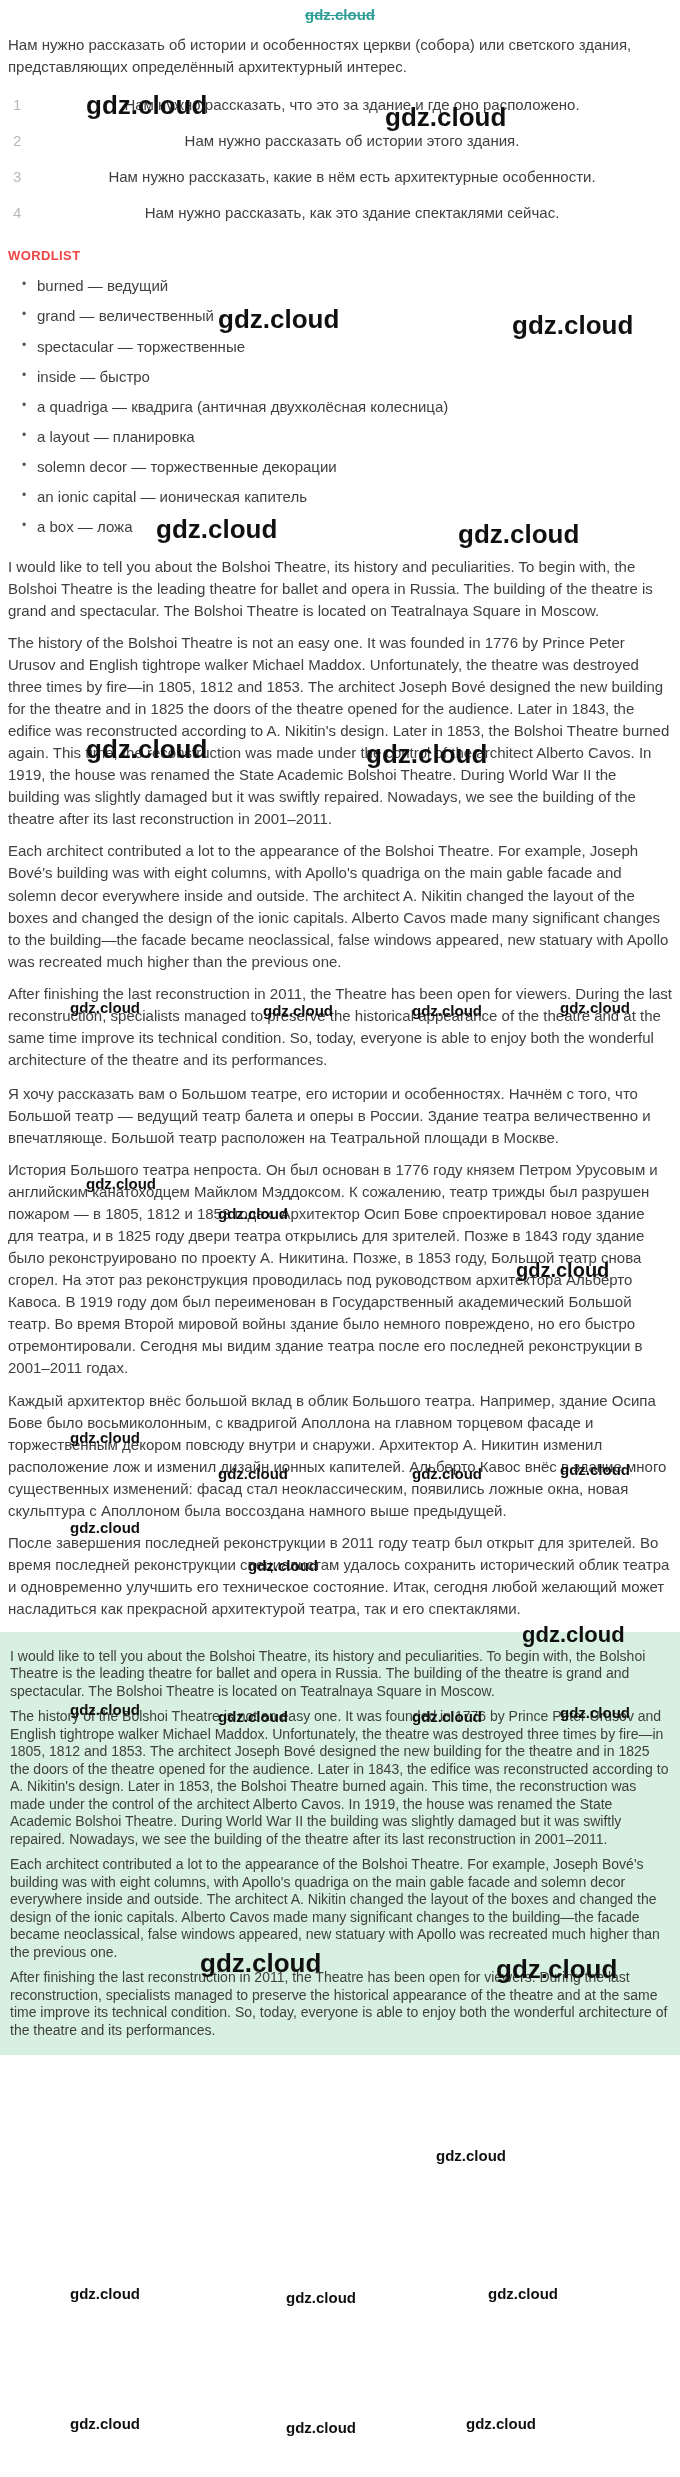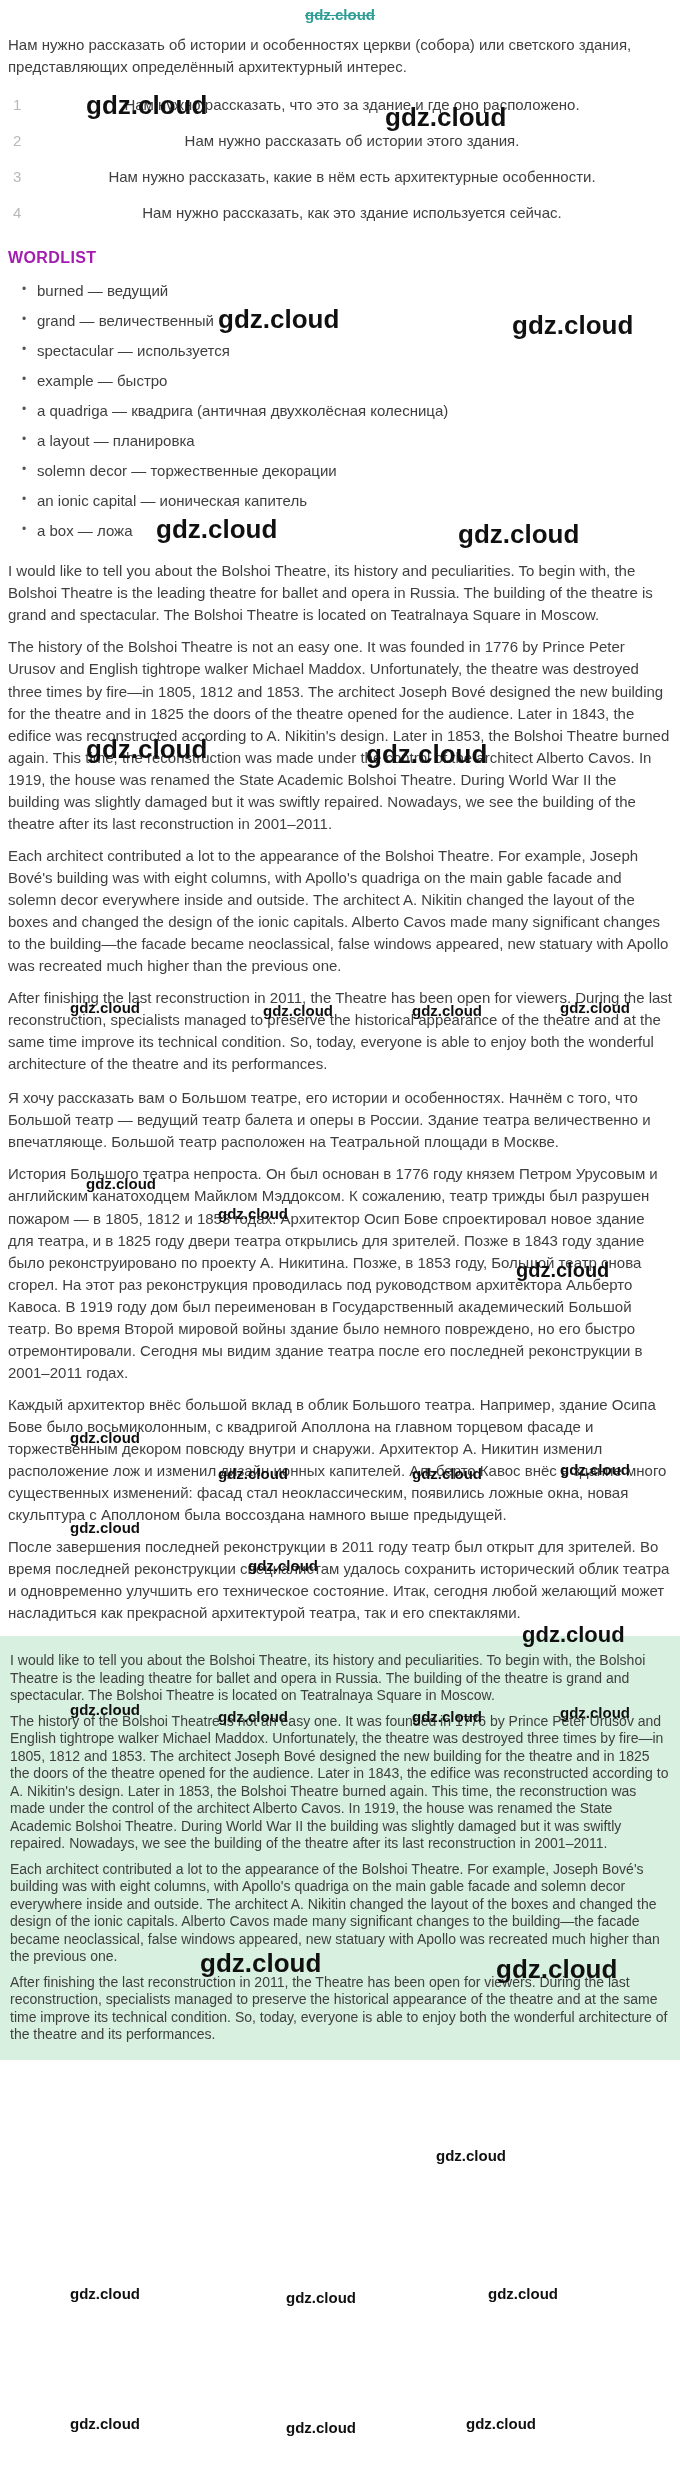--- a/index.html
+++ b/index.html
@@ -21,21 +21,21 @@
     text-decoration:line-through;margin:2px 0 8px 0;cursor:pointer;
   }
   p{margin:10px 0;}
   .intro{margin-top:0;}
   ol.tasks{list-style:none;counter-reset:t;margin:16px 0 20px 0;padding:0;}
   ol.tasks li{counter-increment:t;position:relative;padding-left:24px;margin:14px 0;text-align:center;}
   ol.tasks li::before{
     content:counter(t);position:absolute;left:5px;top:0;color:#b9b9b9;
   }
   h2.wordlist-title{
-    font-size:16px;font-weight:700;color:#a21caf;letter-spacing:.4px;
+    font-size:13px;font-weight:700;color:#ef4444;letter-spacing:.4px;
     margin:22px 0 10px 0;text-transform:uppercase;
   }
   ul.wordlist{list-style:none;margin:10px 0 18px 0;padding:0 0 0 14px;}
   ul.wordlist li{position:relative;padding-left:15px;margin:8px 0;}
   ul.wordlist li::before{
     content:"\2022";position:absolute;left:0;top:1px;color:#555;font-size:12px;
   }
   .answer-en,.answer-ru{margin:12px 0;}
   .highlight{
     background:var(--hl);margin:12px -8px 0 -8px;padding:8px 10px;
@@ -57,30 +57,30 @@
 <div class="page">
 
   <div class="top-brand">gdz.cloud</div>
 
   <p class="intro">Нам нужно рассказать об истории и особенностях церкви (собора) или светского здания, представляющих определённый архитектурный интерес.</p>
 
   <ol class="tasks">
     <li>Нам нужно рассказать, что это за здание и где оно расположено.</li>
     <li>Нам нужно рассказать об истории этого здания.</li>
     <li>Нам нужно рассказать, какие в нём есть архитектурные особенности.</li>
-    <li>Нам нужно рассказать, как это здание используется сейчас.</li>
+    <li>Нам нужно рассказать, как это здание спектаклями сейчас.</li>
   </ol>
 
   <h2 class="wordlist-title">WORDLIST</h2>
 
   <ul class="wordlist">
     <li>burned — ведущий</li>
     <li>grand — величественный</li>
-    <li>spectacular — используется</li>
-    <li>example — быстро</li>
+    <li>spectacular — торжественные</li>
+    <li>inside — быстро</li>
     <li>a quadriga — квадрига (античная двухколёсная колесница)</li>
     <li>a layout — планировка</li>
     <li>solemn decor — торжественные декорации</li>
     <li>an ionic capital — ионическая капитель</li>
     <li>a box — ложа</li>
   </ul>
 
   <div class="answer-en">
     <p>I would like to tell you about the Bolshoi Theatre, its history and peculiarities. To begin with, the Bolshoi Theatre is the leading theatre for ballet and opera in Russia. The building of the theatre is grand and spectacular. The Bolshoi Theatre is located on Teatralnaya Square in Moscow.</p>
     <p>The history of the Bolshoi Theatre is not an easy one. It was founded in 1776 by Prince Peter Urusov and English tightrope walker Michael Maddox. Unfortunately, the theatre was destroyed three times by fire—in 1805, 1812 and 1853. The architect Joseph Bové designed the new building for the theatre and in 1825 the doors of the theatre opened for the audience. Later in 1843, the edifice was reconstructed according to A. Nikitin's design. Later in 1853, the Bolshoi Theatre burned again. This time, the reconstruction was made under the control of the architect Alberto Cavos. In 1919, the house was renamed the State Academic Bolshoi Theatre. During World War II the building was slightly damaged but it was swiftly repaired. Nowadays, we see the building of the theatre after its last reconstruction in 2001–2011.</p>

